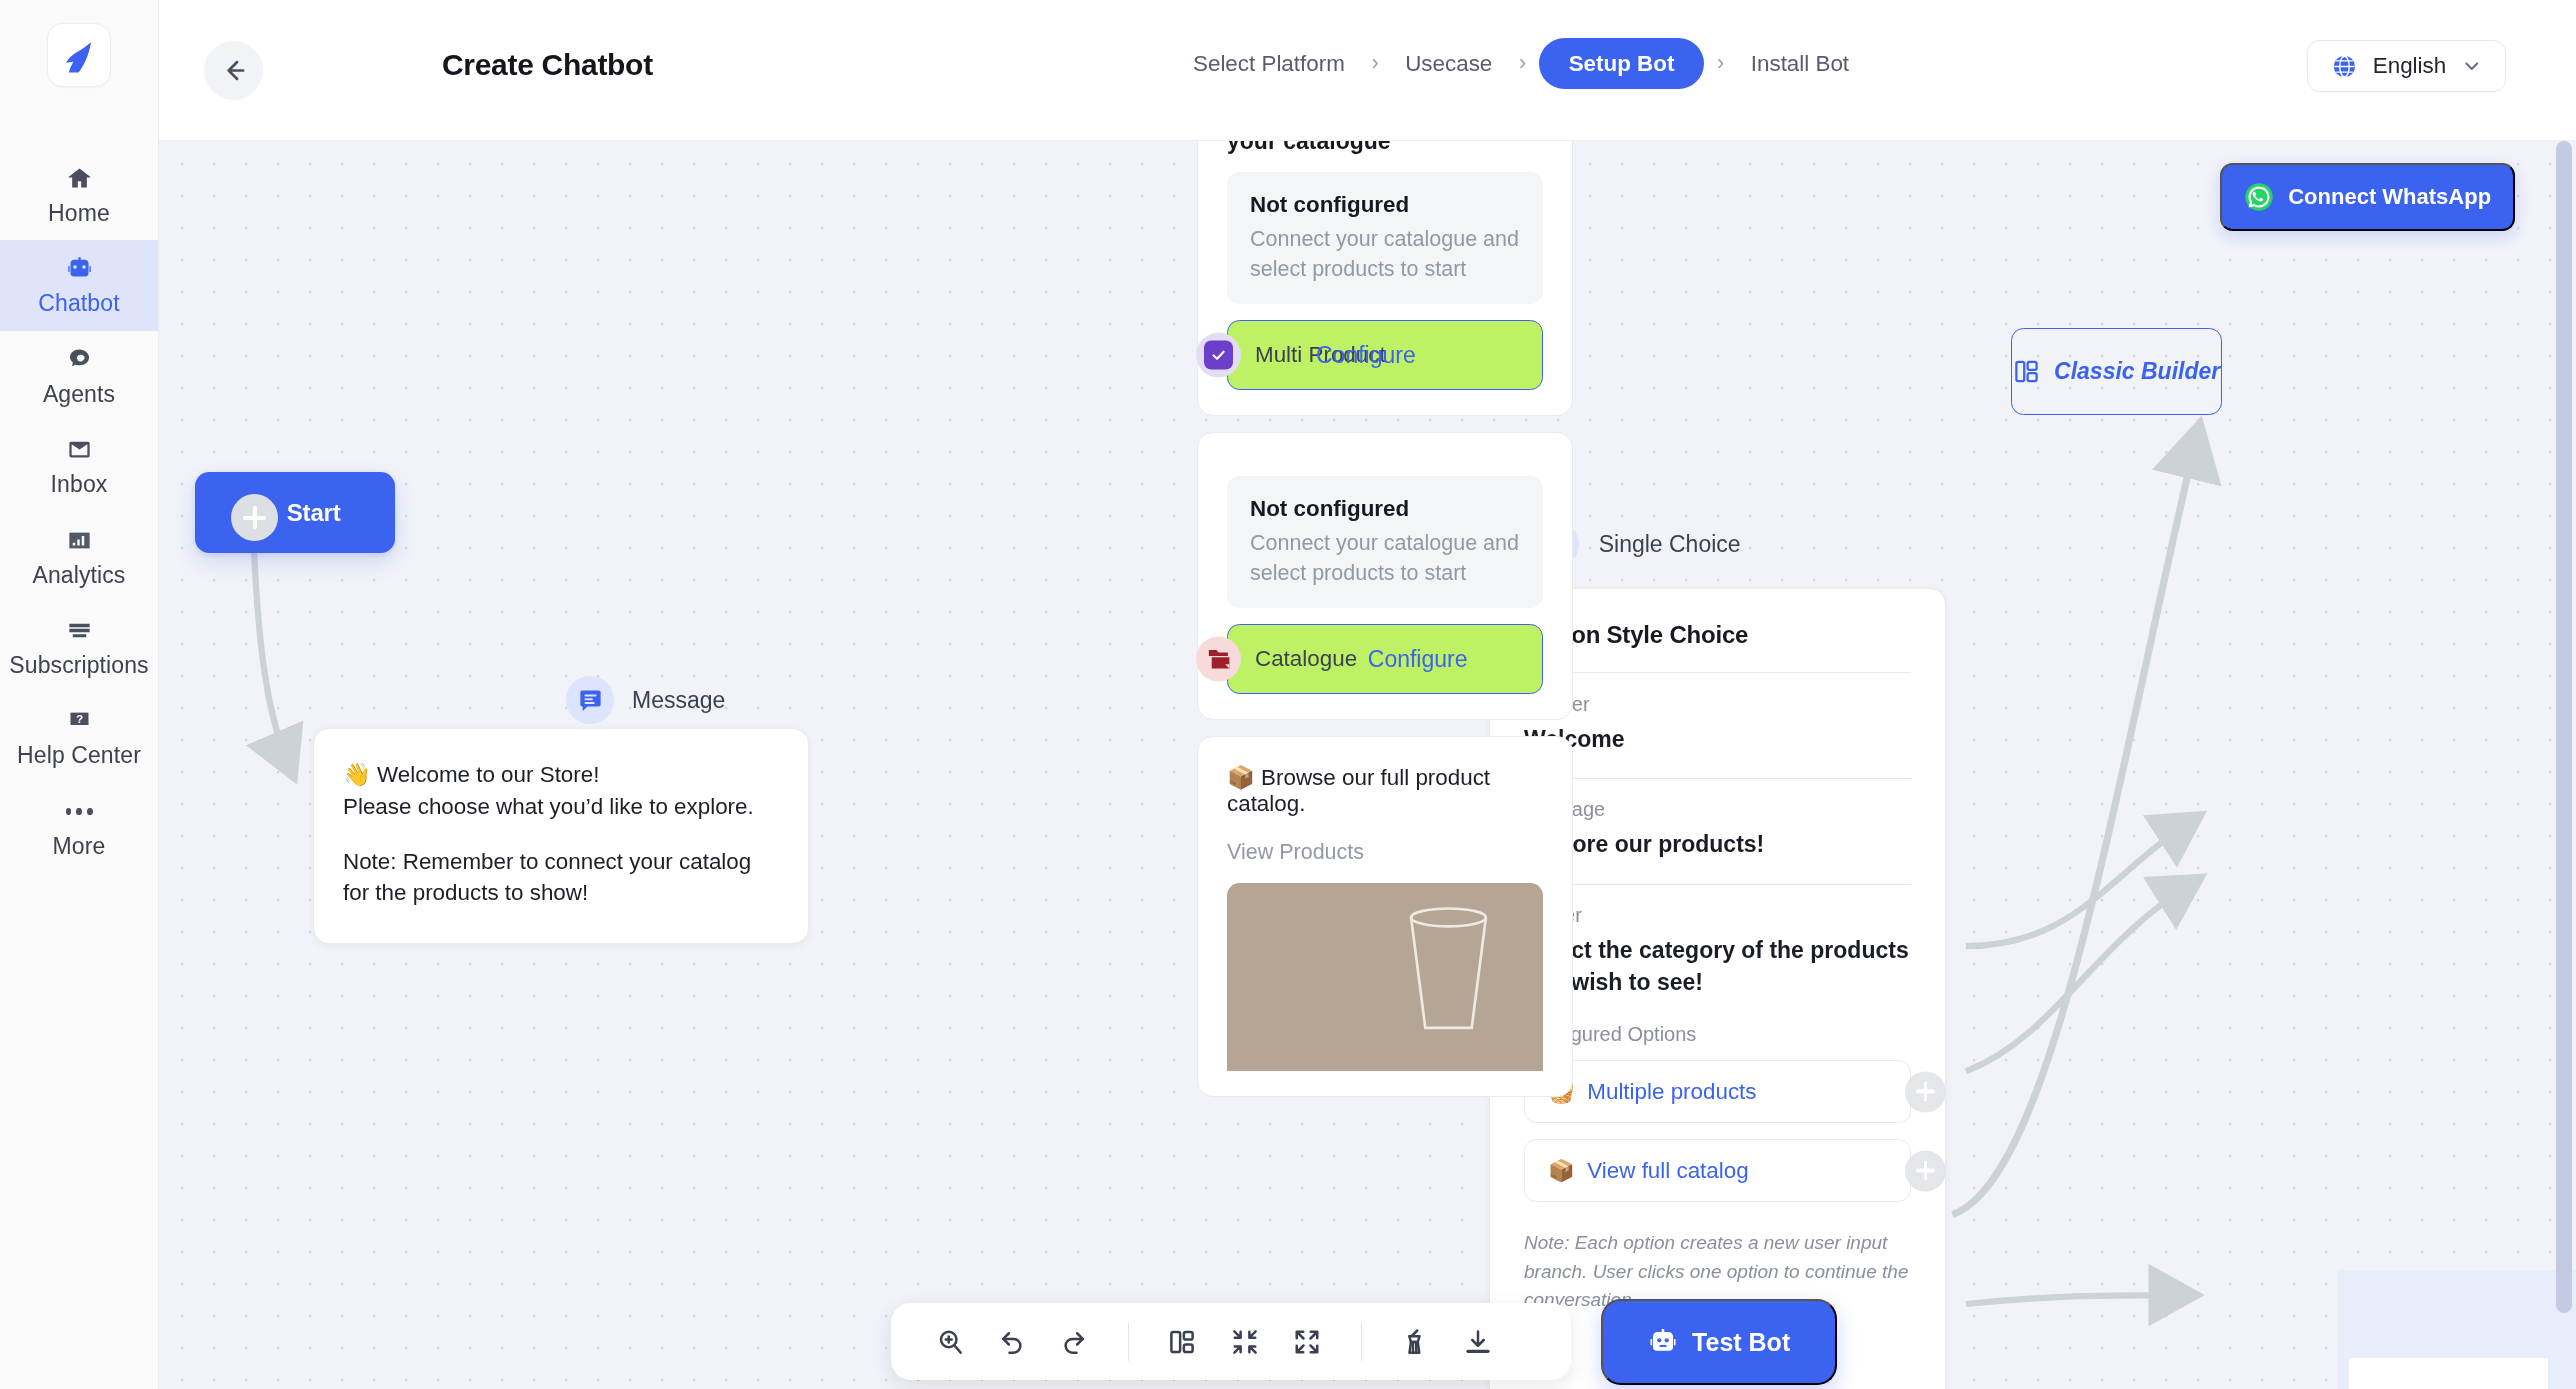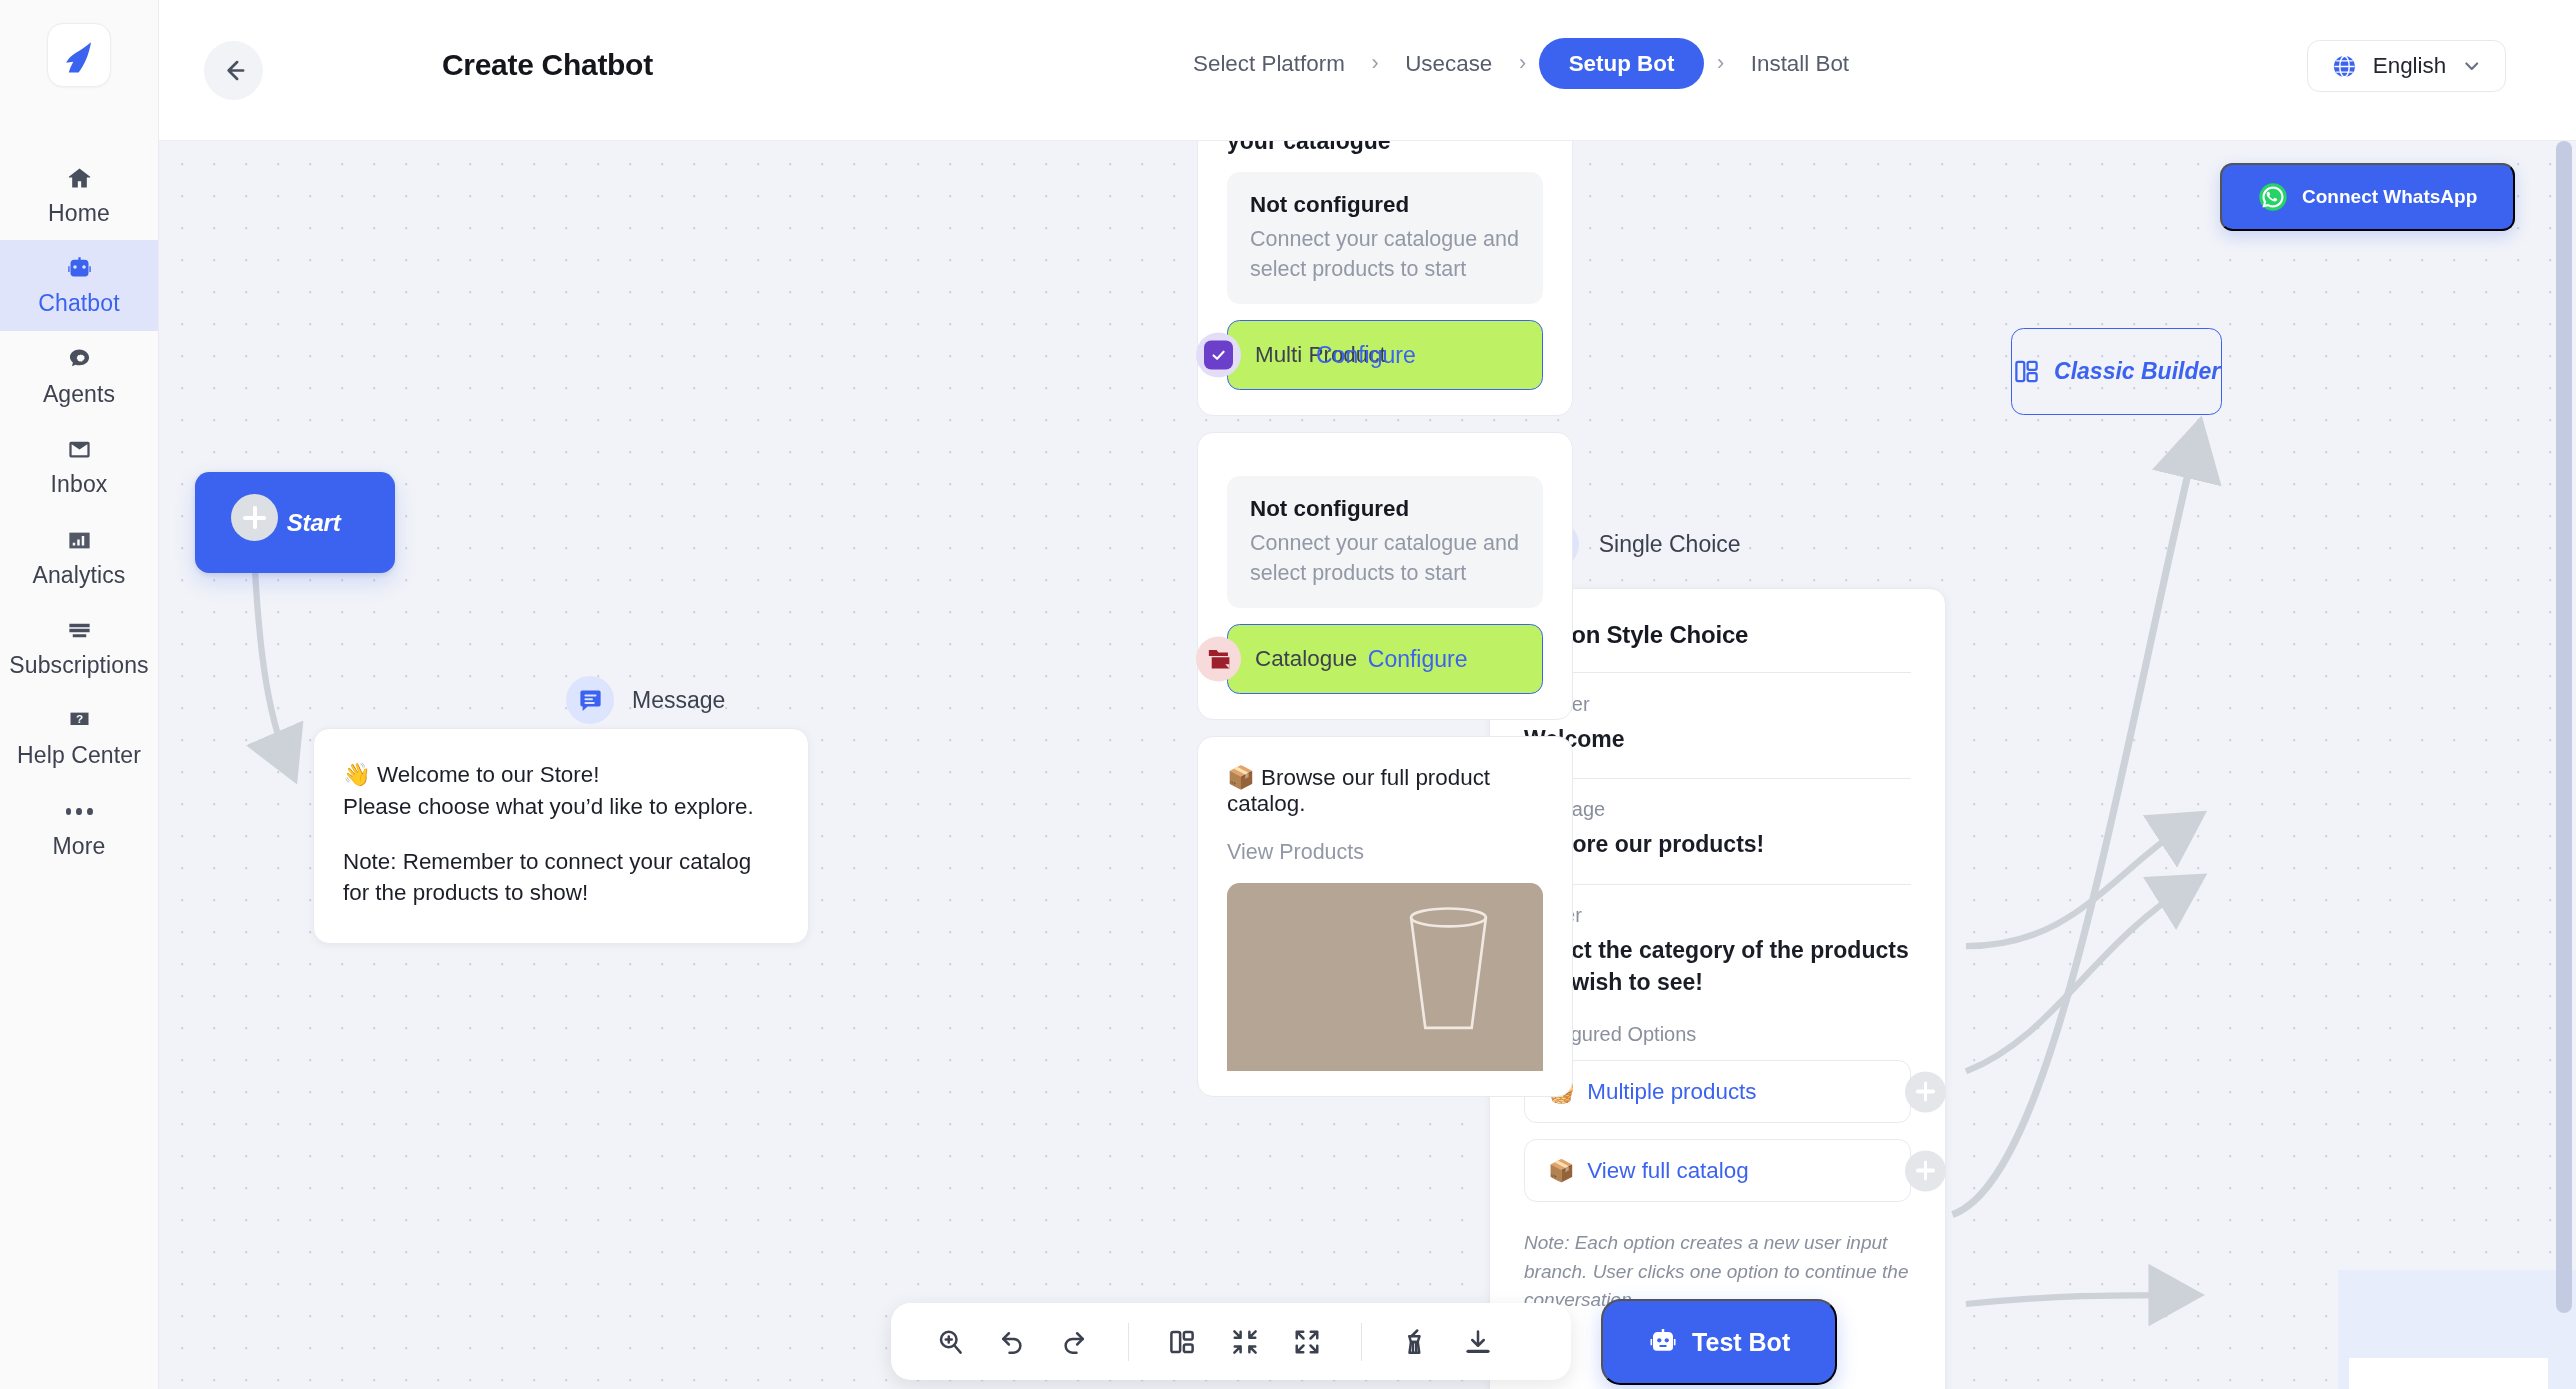--- a/index.html
+++ b/index.html
@@ -77,25 +77,24 @@
     position:absolute; left: 159px; top: 141px; width: 2417px; height: 1249px;
     background-color: #f1f3f8;
     background-image: radial-gradient(#c9cedb 1.4px, transparent 1.4px);
     background-size: 32px 32px; background-position: 7.2px 7.2px;
     overflow: hidden;
   }
   .edges { position:absolute; inset:0; width: 2417px; height: 1249px; pointer-events:none; }
 
   
   .start-node {
-    position:absolute; left: 36px; top: 331px; width: 200px; height: 101px;
+    position:absolute; left: 36px; top: 331px; width: 200px; height: 81px;
     background:#3b63f0; border-radius: 14.3px; display:flex; align-items:center;
     justify-content:center; gap: 14.3px; cursor:pointer;
     box-shadow: 0 9px 21.5px rgba(59,99,240,.18), 0 1.8px 5.4px rgba(16,24,40,.10);
-    font-style: italic;
   }
   .start-label { color:#fff; font-size:24px; font-weight:700; letter-spacing:-0.2px; }
   .rocket { width: 23px; height: 27px; fill:#fff; }
 
   .plus-handle {
     position:absolute; width: 47px; height: 47px; border-radius:50%;
     background:#dcdfe4; display:flex; align-items:center; justify-content:center; cursor:pointer;
   }
   .plus-handle::before, .plus-handle::after {
     content:''; position:absolute; background:#fff; border-radius:1.8px;
@@ -201,21 +200,21 @@
     position:absolute; right: 41px; top: 19.7px; width: 107px; height: 134px;
   }
 
   
   .wa-btn {
     position:absolute; left: 2220px; top: 163px; width: 295px; height: 68px;
     background:#3b63f0; border-radius: 12.5px; display:flex; align-items:center;
     justify-content:center; gap: 14.3px; cursor:pointer; z-index: 30;
     box-shadow: 0 5.4px 16px rgba(59,99,240,.22);
   }
-  .wa-label { color:#fff; font-size: 19px; font-weight:700; }
+  .wa-label { color:#fff; font-size: 22px; font-weight:700; }
   .wa-ico { width: 30px; height: 30px; }
 
   
   .skel {
     position:absolute; left: 2179px; top: 1129px; width: 358px; height: 265px;
     background:#e8edfb; z-index: 25;
   }
   .skel-inner { position:absolute; left: 10.7px; top: 88px; width: 199px; height: 86px; background:#fff; }
   .sb { position:absolute; border-radius: 3.6px; background:#3b63f0; }
   .sb-l { background:#8aa4f5; }

